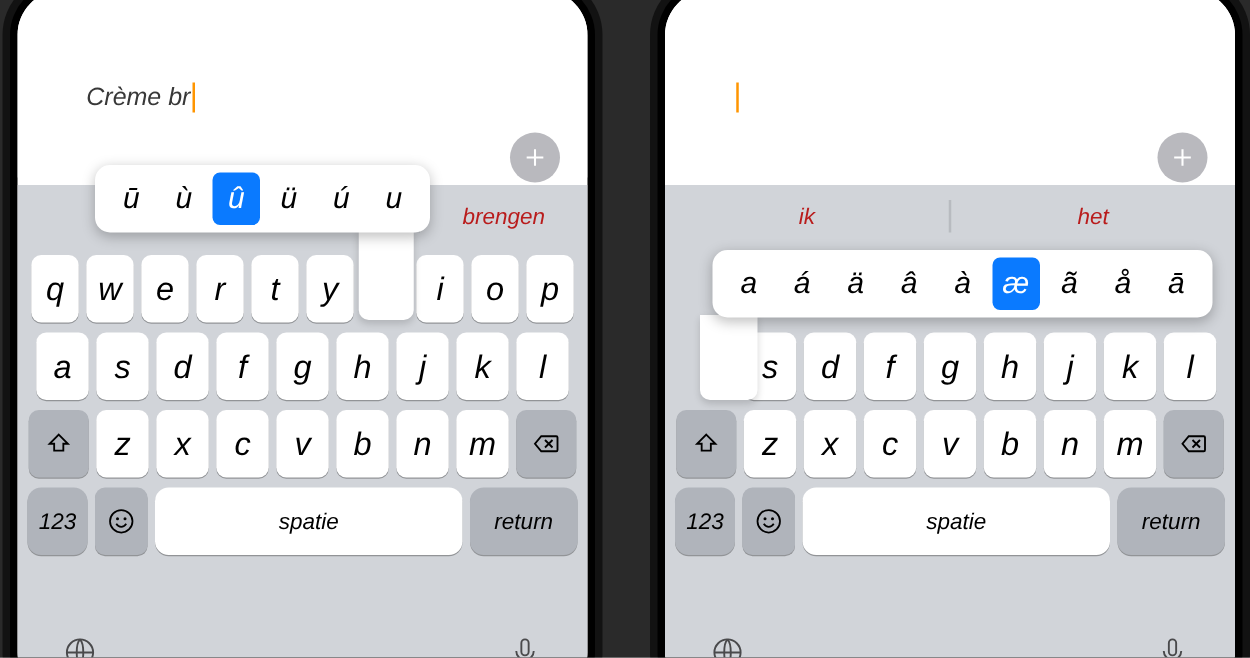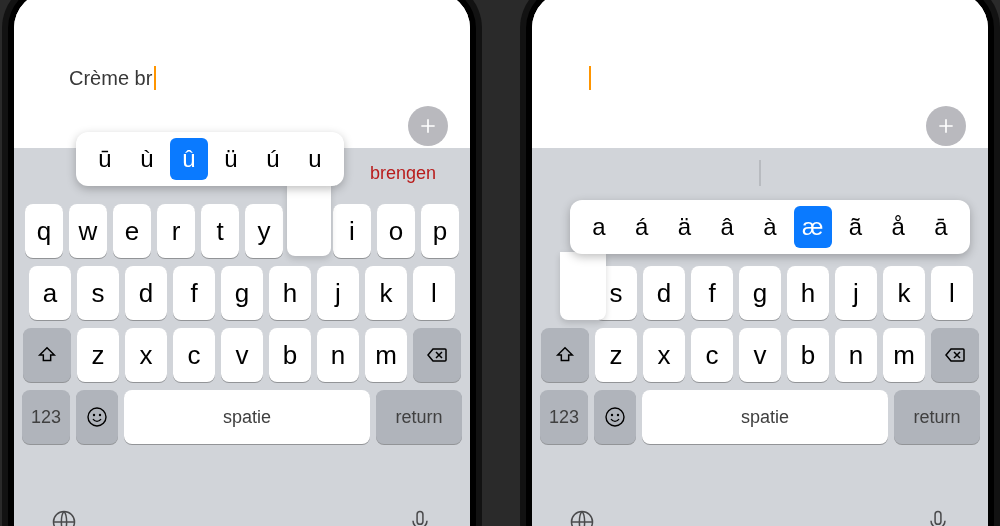--- a/index.html
+++ b/index.html
@@ -1,16 +1,16 @@
 <!DOCTYPE html>
 <html><head>
 <meta charset="utf-8">
 <style>
   html,body{margin:0;padding:0;font-family:-apple-system,Helvetica,Arial,sans-serif;}
-  .stage{width:1000px;height:526px;background:#2a2a2a;position:relative;overflow:hidden;}
+  .stage{width:1000px;height:526px;background:#2a2a2a;position:relative;overflow:hidden;font-style:italic;}
   .phone{position:absolute;top:-20px;width:480px;height:590px;background:#121212;border-radius:48px;padding:6px;box-sizing:border-box;}
   .phone.left{left:2px;}
   .phone.right{left:520px;}
   .bezel{width:100%;height:100%;background:#000;border-radius:42px;padding:6px;box-sizing:border-box;position:relative;}
   .screen{width:100%;height:100%;background:#fff;border-radius:36px;overflow:hidden;position:relative;}
   .editor{position:absolute;left:0;right:0;top:0;height:150px;background:#fff;}
   .typed{position:absolute;left:55px;top:74px;font-size:20px;color:#383838;display:flex;align-items:center;}
   .caret{display:inline-block;width:2px;height:24px;background:#ff9500;margin-left:2px;}
   .plus-btn{position:absolute;right:22px;top:114px;width:40px;height:40px;border-radius:50%;background:#b9b9be;color:#fff;display:flex;align-items:center;justify-content:center;font-size:26px;line-height:1;}
   .kb{position:absolute;left:0;right:0;top:156px;bottom:0;background:#d1d4d9;}
@@ -23,21 +23,21 @@
   .popup .opt.sel{background:#0a7aff;color:#fff;}
   .popup-stem{position:absolute;background:#fff;border-bottom-left-radius:8px;border-bottom-right-radius:8px;width:44px;height:46px;z-index:4;box-shadow:0 3px 6px rgba(0,0,0,.15);}
   
   .row{position:absolute;left:0;right:0;display:flex;justify-content:center;gap:6px;padding:0 8px;}
   .row1{top:56px;}
   .row2{top:118px;}
   .row3{top:180px;}
   .row4{top:242px;}
   .key{background:#fff;border-radius:8px;height:54px;box-shadow:0 1px 0 rgba(0,0,0,.3);display:flex;align-items:center;justify-content:center;font-size:26px;color:#000;}
   .key.dark{background:#b0b4bb;}
-  .key.small{font-size:18px;color:#404040;}
+  .key.small{font-size:18px;color:#000000;border-radius:11px;}
   .k10{width:38px;}
   .k9{width:42px;}
   .kshift{width:48px;}
   .k123{width:48px;}
   .kspace{flex:1;}
   .kret{width:86px;}
   .kemo{width:42px;}
   .bottom-bar{position:absolute;left:0;right:0;bottom:12px;height:48px;display:flex;align-items:center;justify-content:space-between;padding:0 36px;}
   .bb-ico{width:28px;height:28px;color:#4a4a4c;}
   svg{display:block;}
@@ -171,22 +171,24 @@
      <div class="plus-btn">
        <svg viewBox="0 0 24 24" width="20" height="20">
                 <path fill="#fff" d="M11 4h2v7h7v2h-7v7h-2v-7H4v-2h7z"></path>
               </svg>
      </div>
    </div>
 
    <div class="kb">
 
      <div class="sug-bar">
+       <div class="sug">ik</div>
        <div class="sep"></div>
        <div class="sep"></div>
+       <div class="sug">het</div>
      </div>
 
      <div class="popup" style="top:52px;left:38px;right:18px;justify-content:space-between;">
        <div class="opt">a</div>
        <div class="opt">á</div>
        <div class="opt">ä</div>
        <div class="opt">â</div>
        <div class="opt">à</div>
        <div class="opt sel">æ</div>
        <div class="opt">ã</div>

